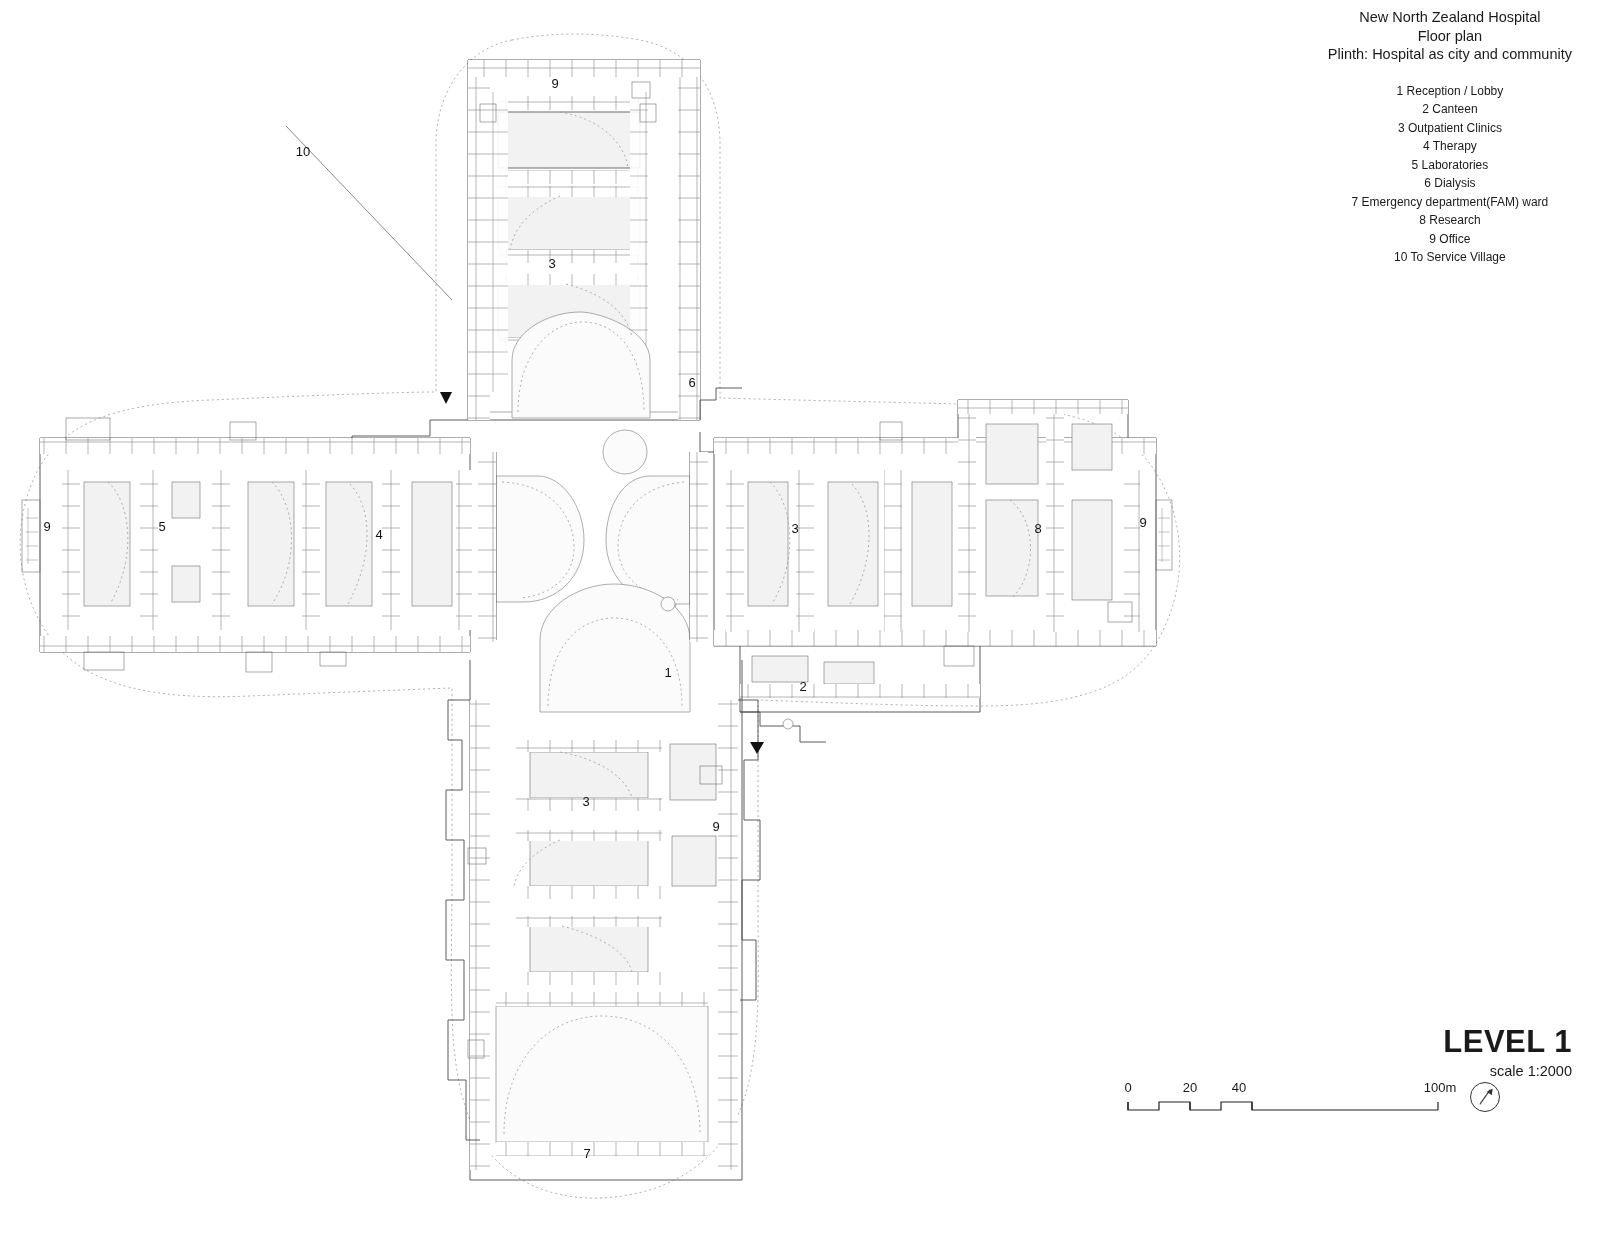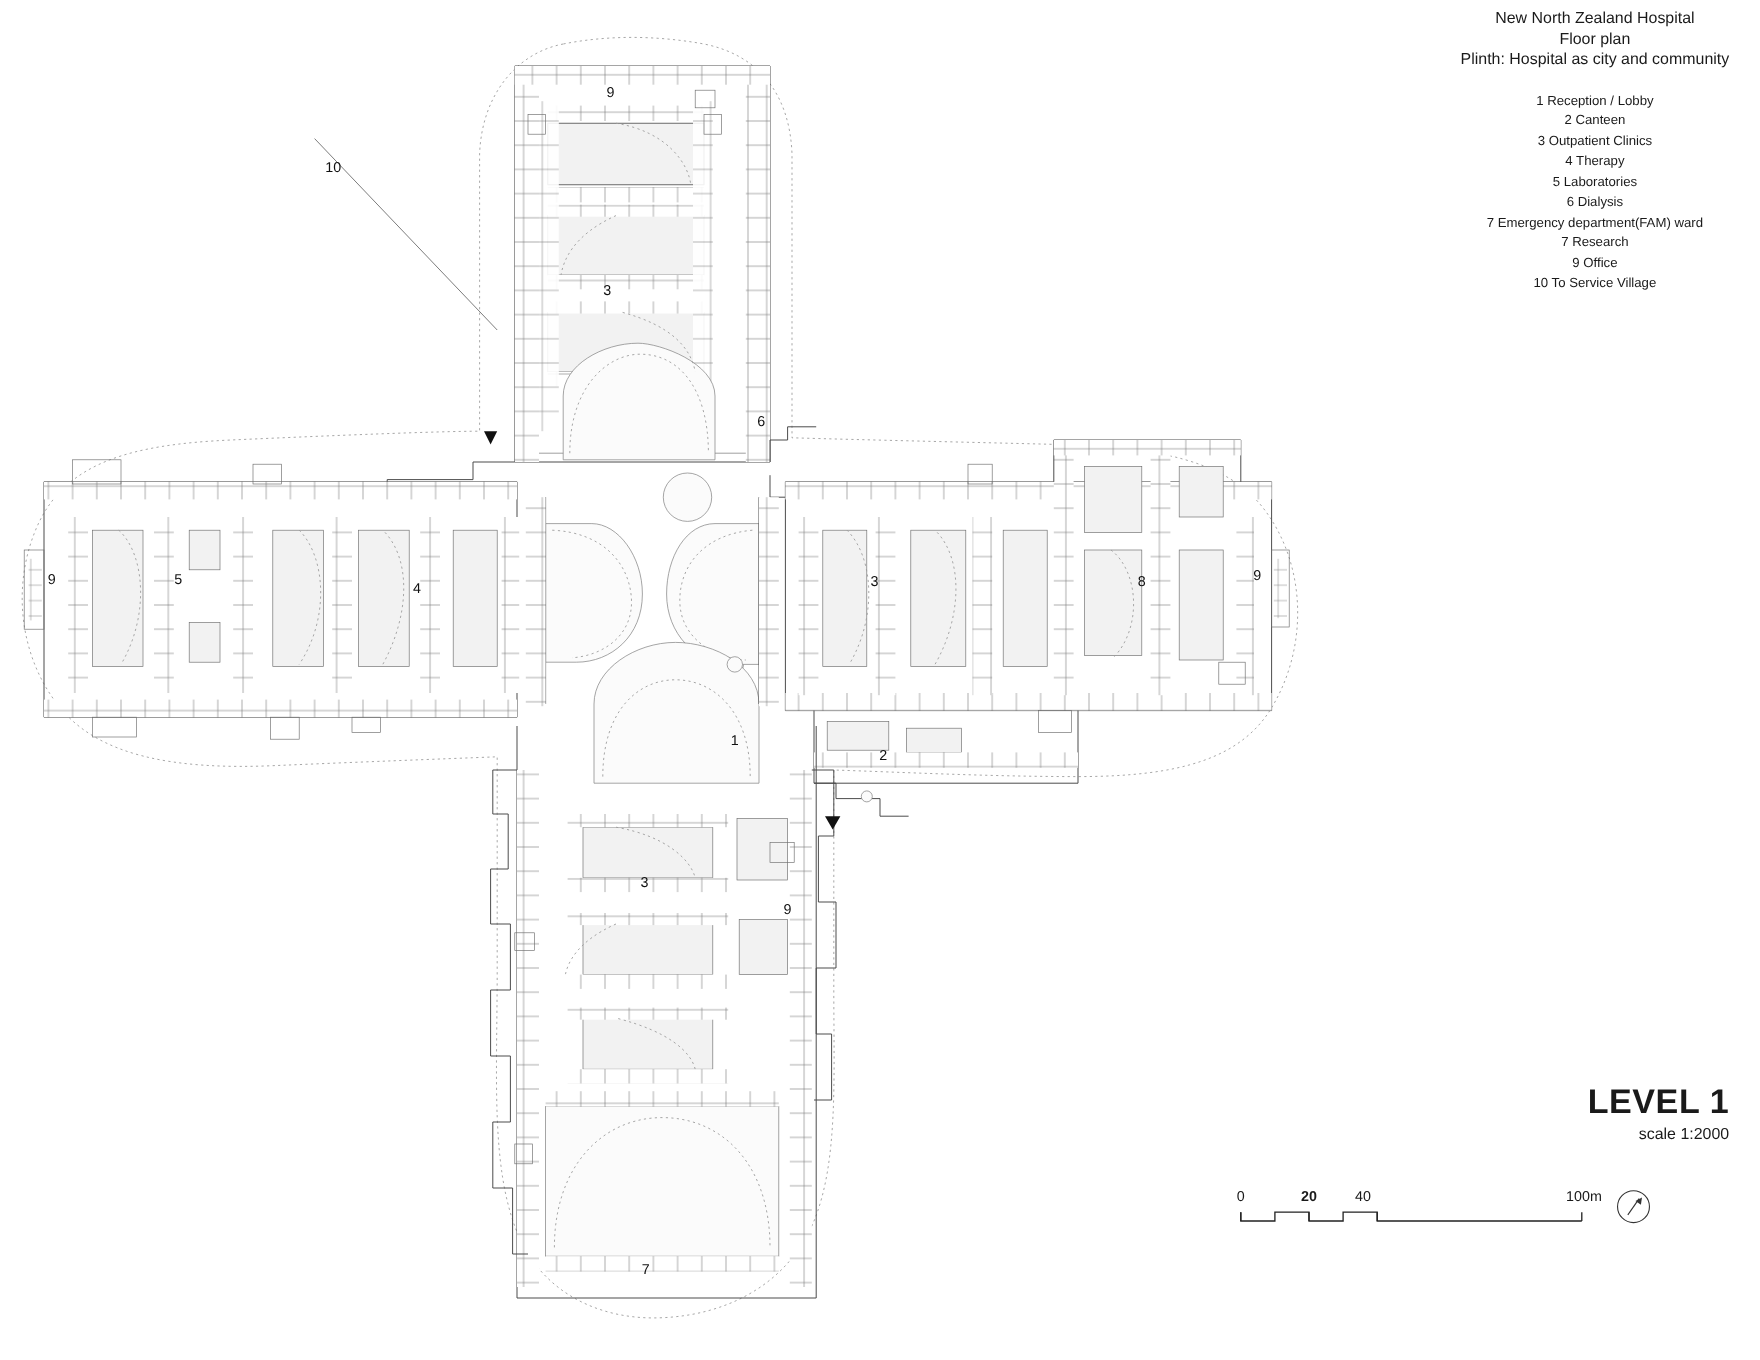--- a/index.html
+++ b/index.html
@@ -30,21 +30,21 @@
     margin-top: 18px;
     font-size: 12px;
     line-height: 18.5px;
   }
   .legend .l-line { white-space: nowrap; }
 
   
   .level-block {
     position: absolute;
     right: 28px;
-    top: 985px;
+    top: 1025px;
     text-align: right;
   }
   .level-title {
     font-size: 31px;
     font-weight: bold;
     letter-spacing: 0.5px;
     line-height: 34px;
   }
   .level-scale {
     font-size: 14.5px;
@@ -371,35 +371,35 @@
   <div class="t-line">Plinth: Hospital as city and community</div>
 
   <div class="legend">
     <div class="l-line">1 Reception / Lobby</div>
     <div class="l-line">2 Canteen</div>
     <div class="l-line">3 Outpatient Clinics</div>
     <div class="l-line">4 Therapy</div>
     <div class="l-line">5 Laboratories</div>
     <div class="l-line">6 Dialysis</div>
     <div class="l-line">7 Emergency department(FAM) ward</div>
-    <div class="l-line">7 Research</div>
+    <div class="l-line">8 Research</div>
     <div class="l-line">9 Office</div>
     <div class="l-line">10 To Service Village</div>
   </div>
 </div>
 
 <div class="level-block">
   <div class="level-title">LEVEL 1</div>
   <div class="level-scale">scale 1:2000</div>
 </div>
 
 <div class="scalebar">
   <div class="sb-labels">
     <span style="left:10px;">0</span>
-    <span style="left:72px;font-weight:bold;">20</span>
+    <span style="left:72px;">20</span>
     <span style="left:121px;">40</span>
     <span style="left:322px;text-align:right;">100m</span>
   </div>
   <svg width="340" height="24" style="position:absolute; top:18px; left:0;">
     <path d="M10,4 L10,12 L41,12 L41,4 L72,4 L72,12 L103,12 L103,4 L134,4 L134,12 L320,12" fill="none" stroke="#222" stroke-width="1.2"></path>
     <path d="M10,4 L10,12 M72,4 L72,12 M134,4 L134,12 M320,4 L320,12" fill="none" stroke="#222" stroke-width="1.2"></path>
   </svg>
 </div>
 
 <div class="compass">

